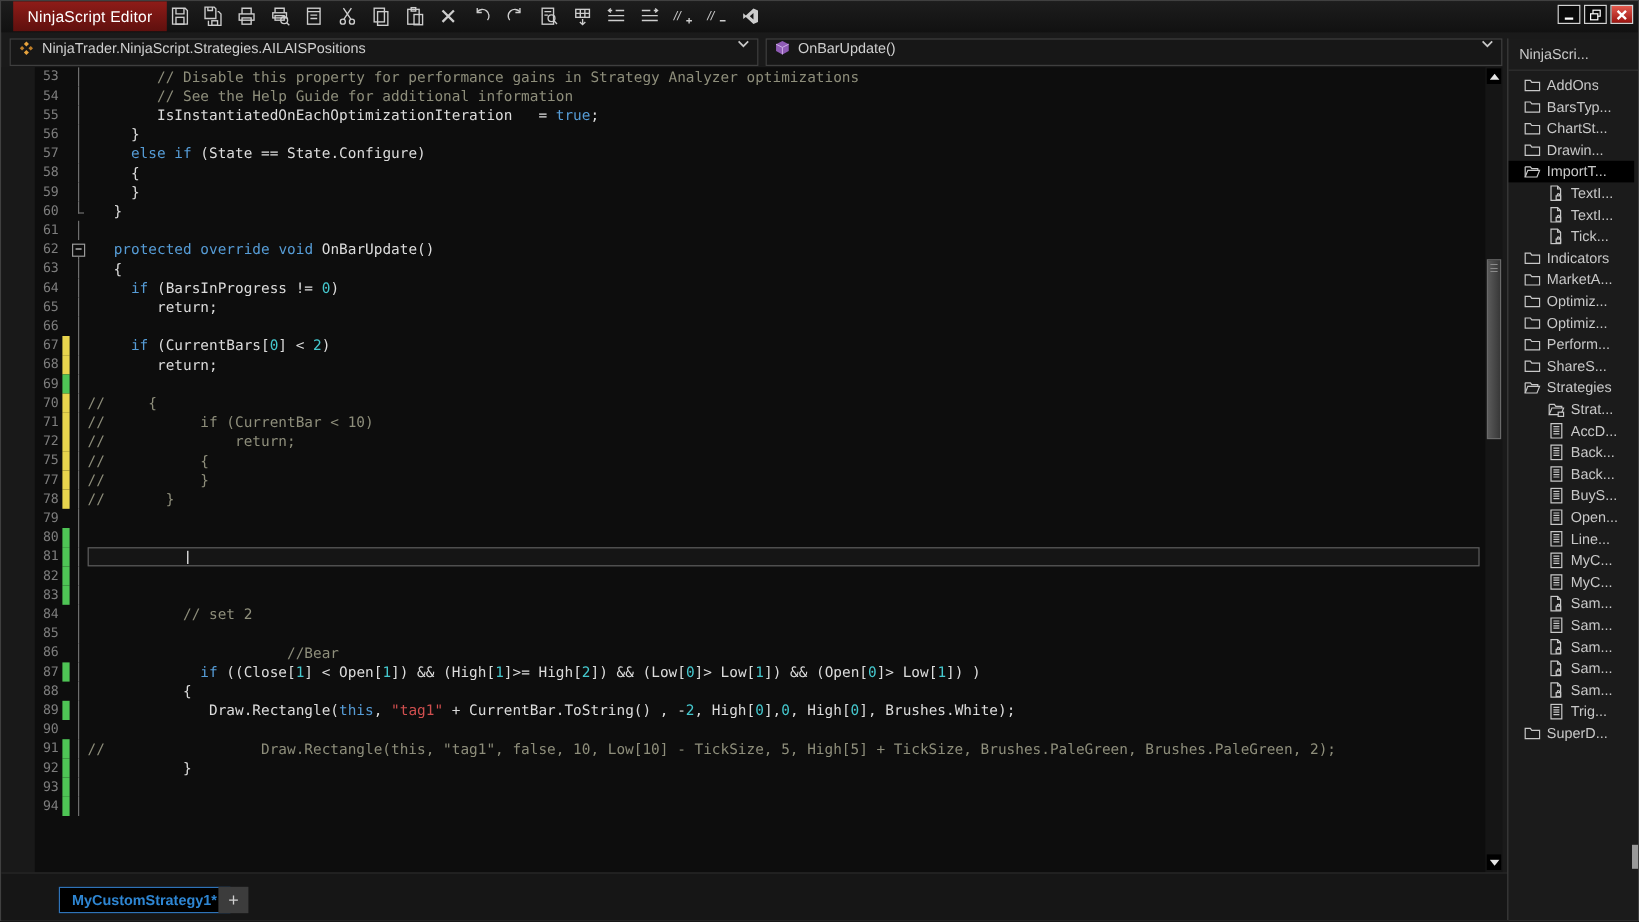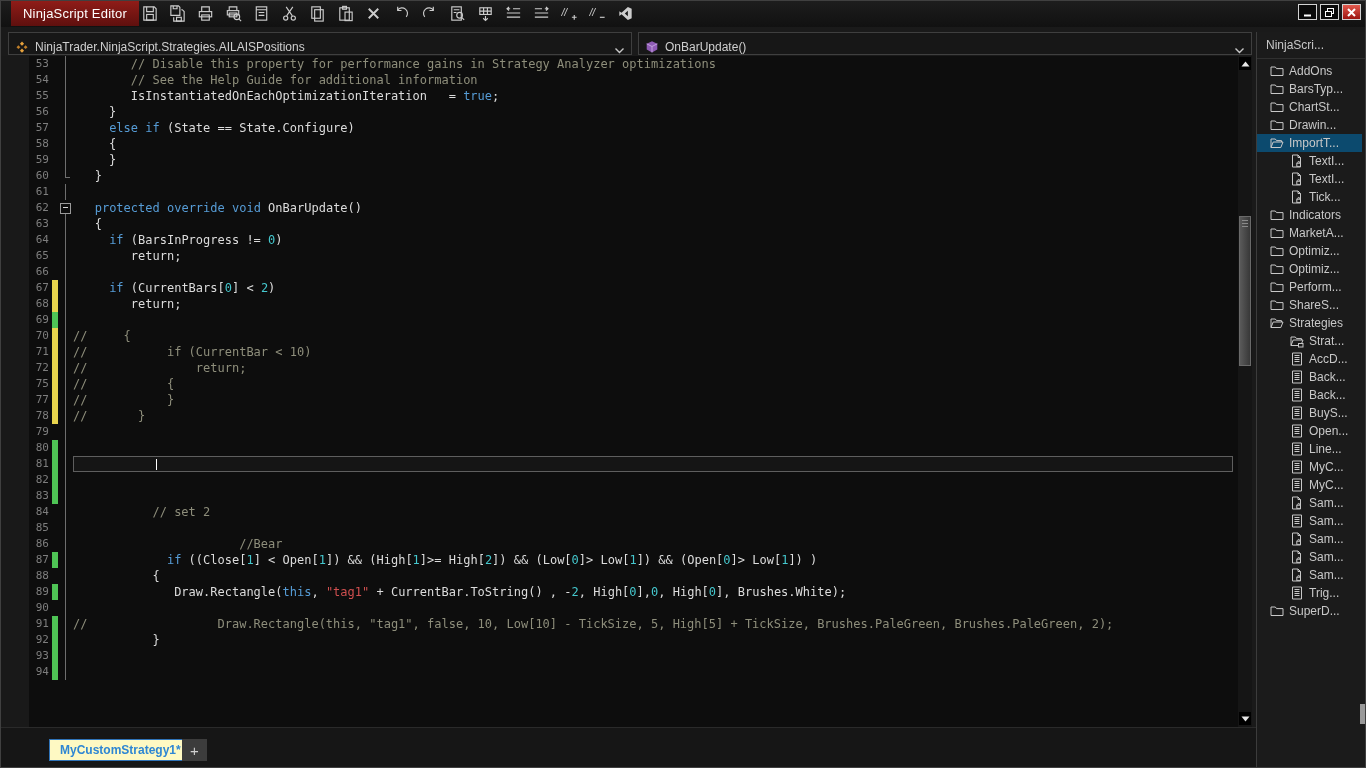--- a/index.html
+++ b/index.html
@@ -11,21 +11,21 @@
                background:linear-gradient(#8f1c18,#5f100e);color:#fff;font-size:13px;
                display:flex;align-items:center;justify-content:center;letter-spacing:.2px;}
   #toolbar{position:absolute;left:138px;top:0;height:25px;display:flex;align-items:center;gap:7px;}
   .tbtn{width:21px;height:21px;display:flex;align-items:center;justify-content:center;}
   #winbtns{position:absolute;right:4px;top:3px;display:flex;gap:3px;}
   .wbtn{width:19px;height:16px;background:#0a0a0a;border:1px solid #d2d2d2;box-sizing:border-box;
         display:flex;align-items:center;justify-content:center;}
   .wbtn.close{background:linear-gradient(#e35a4e,#9c1410);}
   
   .dd{position:absolute;top:31px;height:23px;background:#171717;border:1px solid #3f3f3f;
-      box-sizing:border-box;display:flex;align-items:flex-end;color:#cfcfcf;font-size:12px;gap:6px;padding:0 6px;}
+      box-sizing:border-box;display:flex;align-items:flex-start;color:#cfcfcf;font-size:12px;gap:6px;padding:0 6px;}
   #dd-class{left:7px;width:624px;}
   #dd-method{left:637px;width:614px;}
   .dd .chev{margin-left:auto;display:flex;}
   
   #gutter-strip{position:absolute;left:0;top:55px;width:28px;height:671px;background:#191919;}
   #editor{position:absolute;left:28px;top:55px;width:1209px;height:671px;background:#0d0d0d;overflow:hidden;}
   .cl{display:flex;height:16px;}
   .ln{width:20px;flex:none;text-align:right;color:#7e7e7e;font:11px/16px "DejaVu Sans Mono",monospace;}
   .mk{width:6px;flex:none;margin-left:3px;}
   .mk.y{background:#e8d44d;}
@@ -46,31 +46,31 @@
   #vscroll{position:absolute;left:1237px;top:55px;width:14px;height:671px;background:#151515;}
   .sbtn{position:absolute;left:1px;width:12px;height:13px;background:#000;display:flex;align-items:center;justify-content:center;}
   #sb-up{top:1px;} #sb-down{bottom:2px;}
   #sb-thumb{position:absolute;left:1px;top:160px;width:12px;height:150px;background:linear-gradient(90deg,#5a5a5a,#383838);
             border:1px solid #6a6a6a;box-sizing:border-box;}
   #sb-thumb::before{content:"";position:absolute;left:2px;right:2px;top:3px;height:7px;
             background:repeating-linear-gradient(#8a8a8a 0 1px,transparent 1px 3px);}
   
   #bottombar{position:absolute;left:0;top:726px;width:1256px;height:42px;background:#161616;border-top:1px solid #2a2a2a;}
   #doc-tab{position:absolute;left:48px;top:11px;height:22px;padding:0 10px;border:1px solid #2f73b8;
-           background:#fef9c3;color:#2e86d3;font-size:12px;font-weight:bold;display:flex;align-items:center;box-sizing:border-box;}
+           background:#000000;color:#2e86d3;font-size:12px;font-weight:bold;display:flex;align-items:center;box-sizing:border-box;}
   #new-tab{position:absolute;left:181px;top:11px;width:25px;height:22px;background:#3c3c3c;color:#cfcfcf;
            font-size:15px;display:flex;align-items:center;justify-content:center;box-sizing:border-box;}
   
   #sidebar{position:absolute;left:1255px;top:31px;width:110px;bottom:0;background:#1b1b1b;border-left:1px solid #3c3c3c;box-sizing:border-box;}
   #x-header{height:26px;display:flex;align-items:center;color:#c8c8c8;font-size:12px;padding:0 6px 0 9px;border-bottom:1px solid #303030;gap:40px;}
   #x-header .pin{margin-left:auto;display:flex;}
   #x-list{position:absolute;top:30px;left:0;right:4px;bottom:0;overflow:hidden;}
   .xrow{height:18px;display:flex;align-items:center;color:#c8c8c8;font-size:12px;gap:5px;padding-left:13px;}
   .xrow.child{padding-left:33px;}
-  .xrow.sel{background:#0c4a6e;}
+  .xrow.sel{background:#000000;}
   .xicon{display:flex;flex:none;}
   .xlabel{white-space:nowrap;overflow:hidden;}
   #x-scrollthumb{position:absolute;right:1px;top:672px;width:5px;height:20px;background:#9a9a9a;}
 </style>
 </head>
 <body>
 
 <div id="window">
 
   <div id="titlebar">

